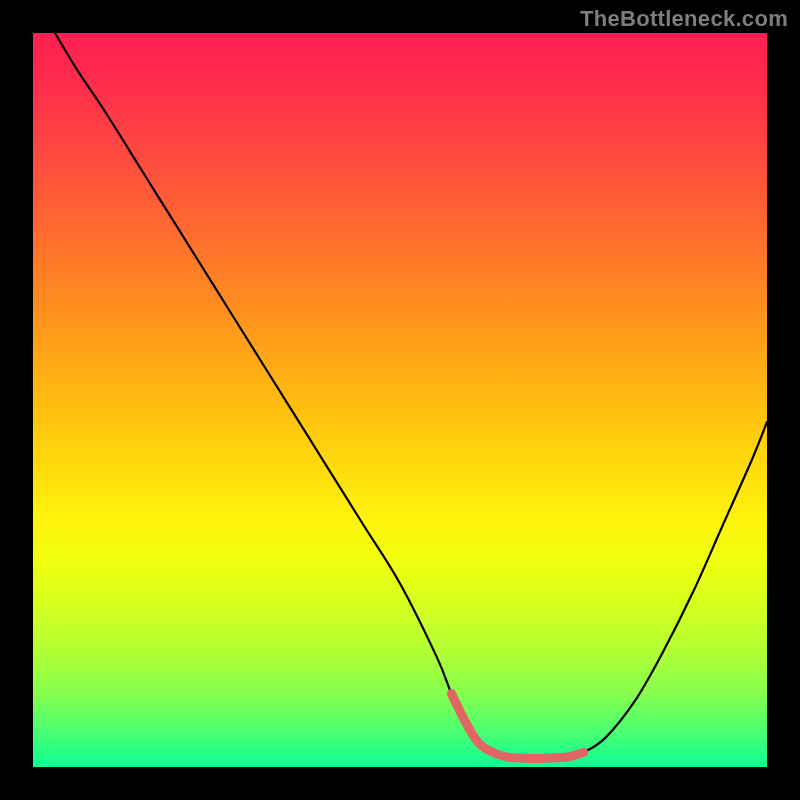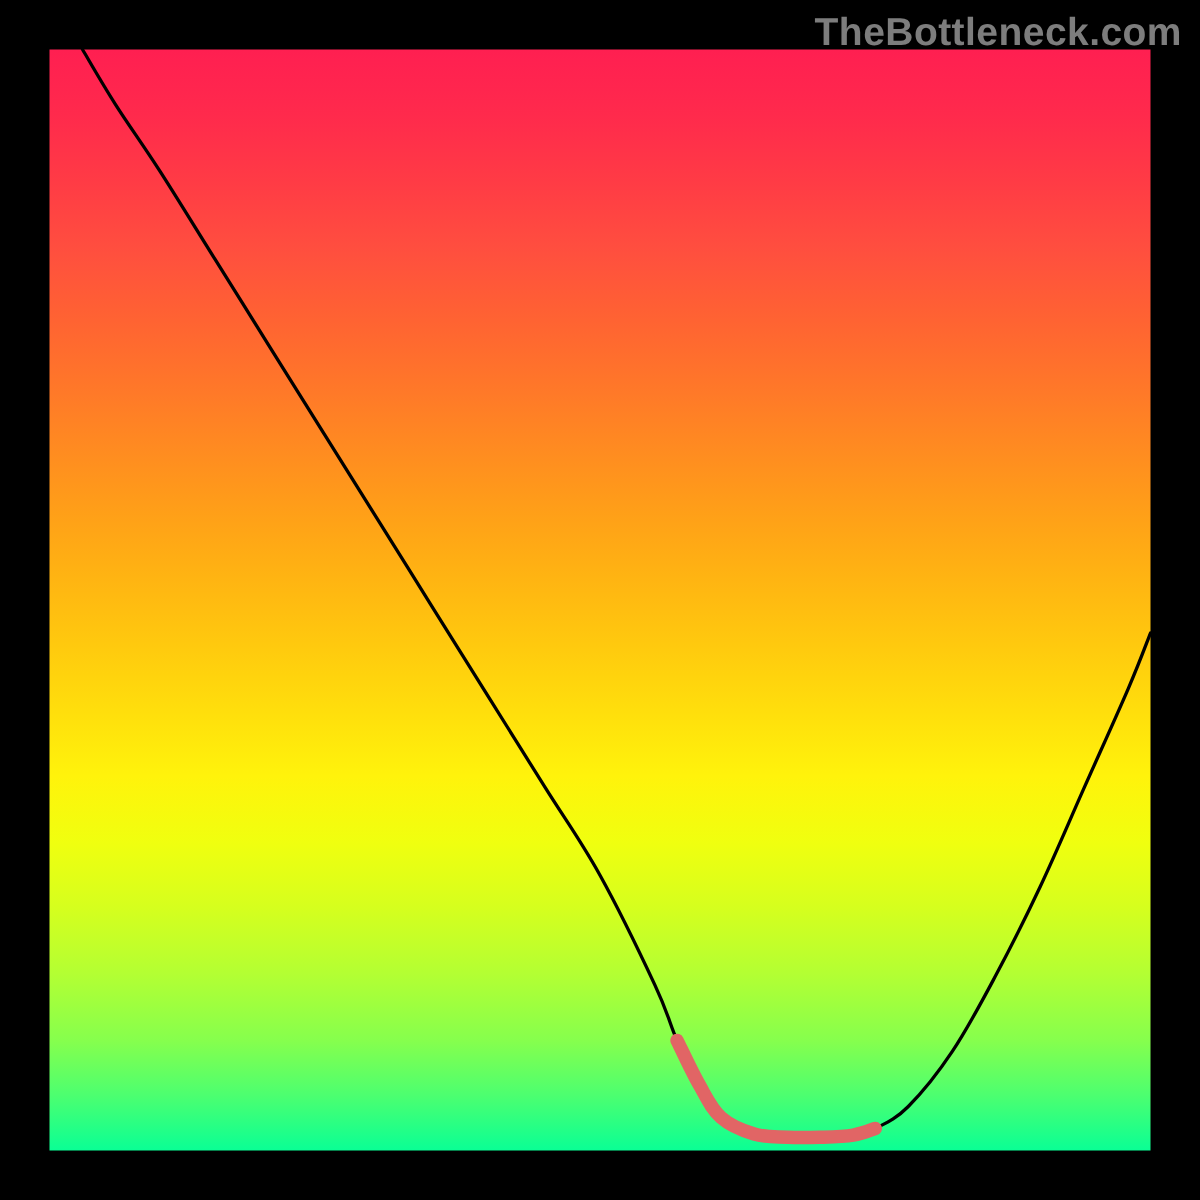--- a/index.html
+++ b/index.html
@@ -14,21 +14,21 @@
     position: relative;
     width: 800px;
     height: 800px;
     background: #000;
   }
   .watermark {
     position: absolute;
     top: 6px;
     right: 12px;
     font-family: Arial, Helvetica, sans-serif;
-    font-size: 26px;
+    font-size: 22px;
     font-weight: 600;
     color: #7d7d7d;
     letter-spacing: 0.3px;
     user-select: none;
   }
   .plot-area {
     position: absolute;
     left: 33px;
     top: 33px;
     width: 734px;

